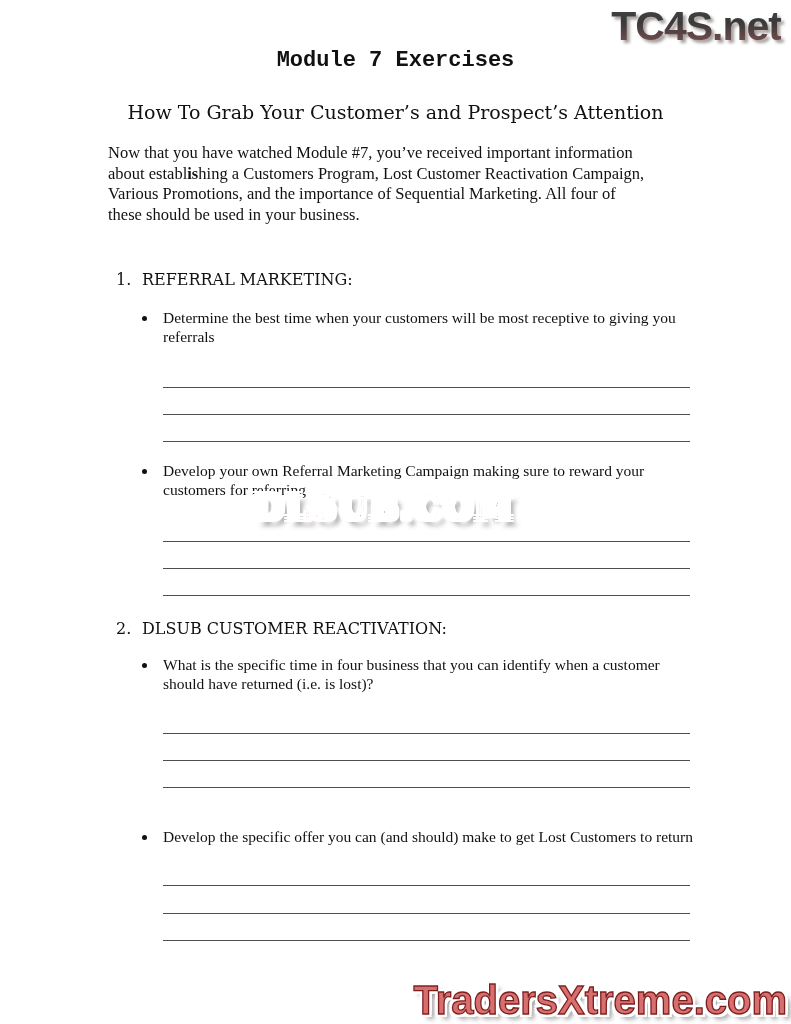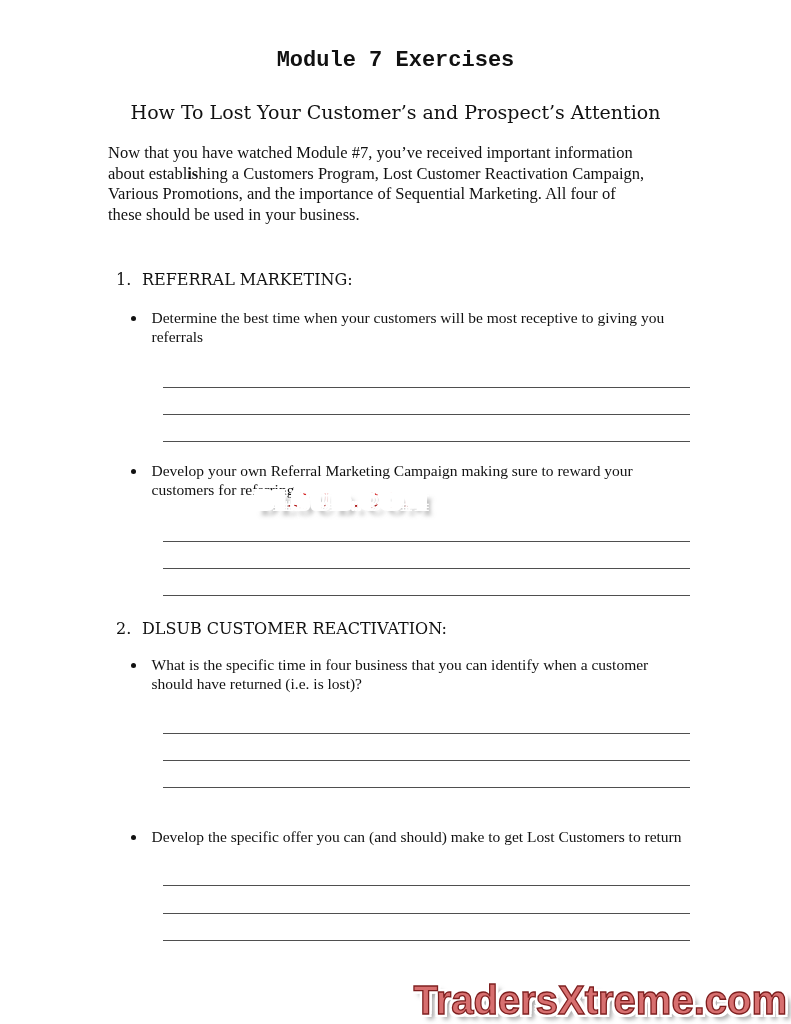--- a/index.html
+++ b/index.html
@@ -16,21 +16,21 @@
     position:absolute; top:3px; right:10px;
     font-family:"Liberation Sans", sans-serif;
     font-weight:bold; font-size:41px; letter-spacing:-1px;
     background:linear-gradient(180deg,#454545 0%,#3a3a3a 42%,#6e4a4a 78%,#8a6060 100%);
     -webkit-background-clip:text; background-clip:text; color:transparent;
     filter:drop-shadow(3px 3px 1.5px rgba(150,142,142,0.85));
   }
   .wm-dlsub{
     position:absolute; left:254px; top:487px;
     font-family:"DejaVu Serif", serif;
-    font-weight:bold; font-size:22px; letter-spacing:2px;
+    font-weight:bold; font-size:34px; letter-spacing:2px;
     background:linear-gradient(180deg,#ea4545 0%,#cd1d1d 45%,#9c0e0e 100%);
     -webkit-background-clip:text; background-clip:text; color:transparent;
     text-shadow:
       -3px -3px 0 #fff, 3px -3px 0 #fff, -3px 3px 0 #fff, 3px 3px 0 #fff,
       0 -3px 0 #fff, 0 3px 0 #fff, -3px 0 0 #fff, 3px 0 0 #fff,
       6px 7px 4px rgba(110,110,110,0.55);
   }
   .wm-traders{
     position:absolute; top:978px; right:4px;
     font-family:"Liberation Sans", sans-serif;
@@ -65,23 +65,22 @@
   .section{
     position:absolute; left:116px;
     display:flex;
     font-family:"DejaVu Serif", serif;
     font-size:16px;
   }
   .section .num{width:26px; flex:0 0 26px;}
   .sec1{top:270px;}
   .sec2{top:619px;}
   .bullet{
-    position:absolute; left:126px; width:560px;
+    position:absolute; left:142px; width:560px;
     display:flex;
-    justify-content:center;
   }
   .bullet .dot{
     flex:0 0 5px; width:5px; height:5px; border-radius:50%;
     background:#111; margin-top:7px;
   }
   .bullet .btext{
     margin-left:16px; width:530px;
     font-size:15.5px; line-height:18.8px;
     white-space:pre-line;
   }
@@ -93,23 +92,24 @@
   .rule{
     position:absolute; left:163px; width:527px; height:0;
     border-top:1.6px solid #4f4f4f;
   }
 </style>
 </head>
 <body>
 
 <div id="page">
 
+  <div class="wm-tc4s">TC4S.net</div>
 
   <div class="title">Module 7 Exercises</div>
-  <div class="subtitle">How To Lost Your Customer’s and Prospect’s Attention</div>
+  <div class="subtitle">How To Grab Your Customer’s and Prospect’s Attention</div>
 
   <div class="intro"><span>Now that you have watched Module #7, you’ve received important information
 about establ</span><span class="b">is</span><span>hing a Customers Program, Lost Customer Reactivation Campaign,
 Various Promotions, and the importance of Sequential Marketing.  All four of
 these should be used in your business.</span></div>
 
   <div class="section sec1">
     <span class="num">1.</span>
     <span>REFERRAL MARKETING:</span>
   </div>

